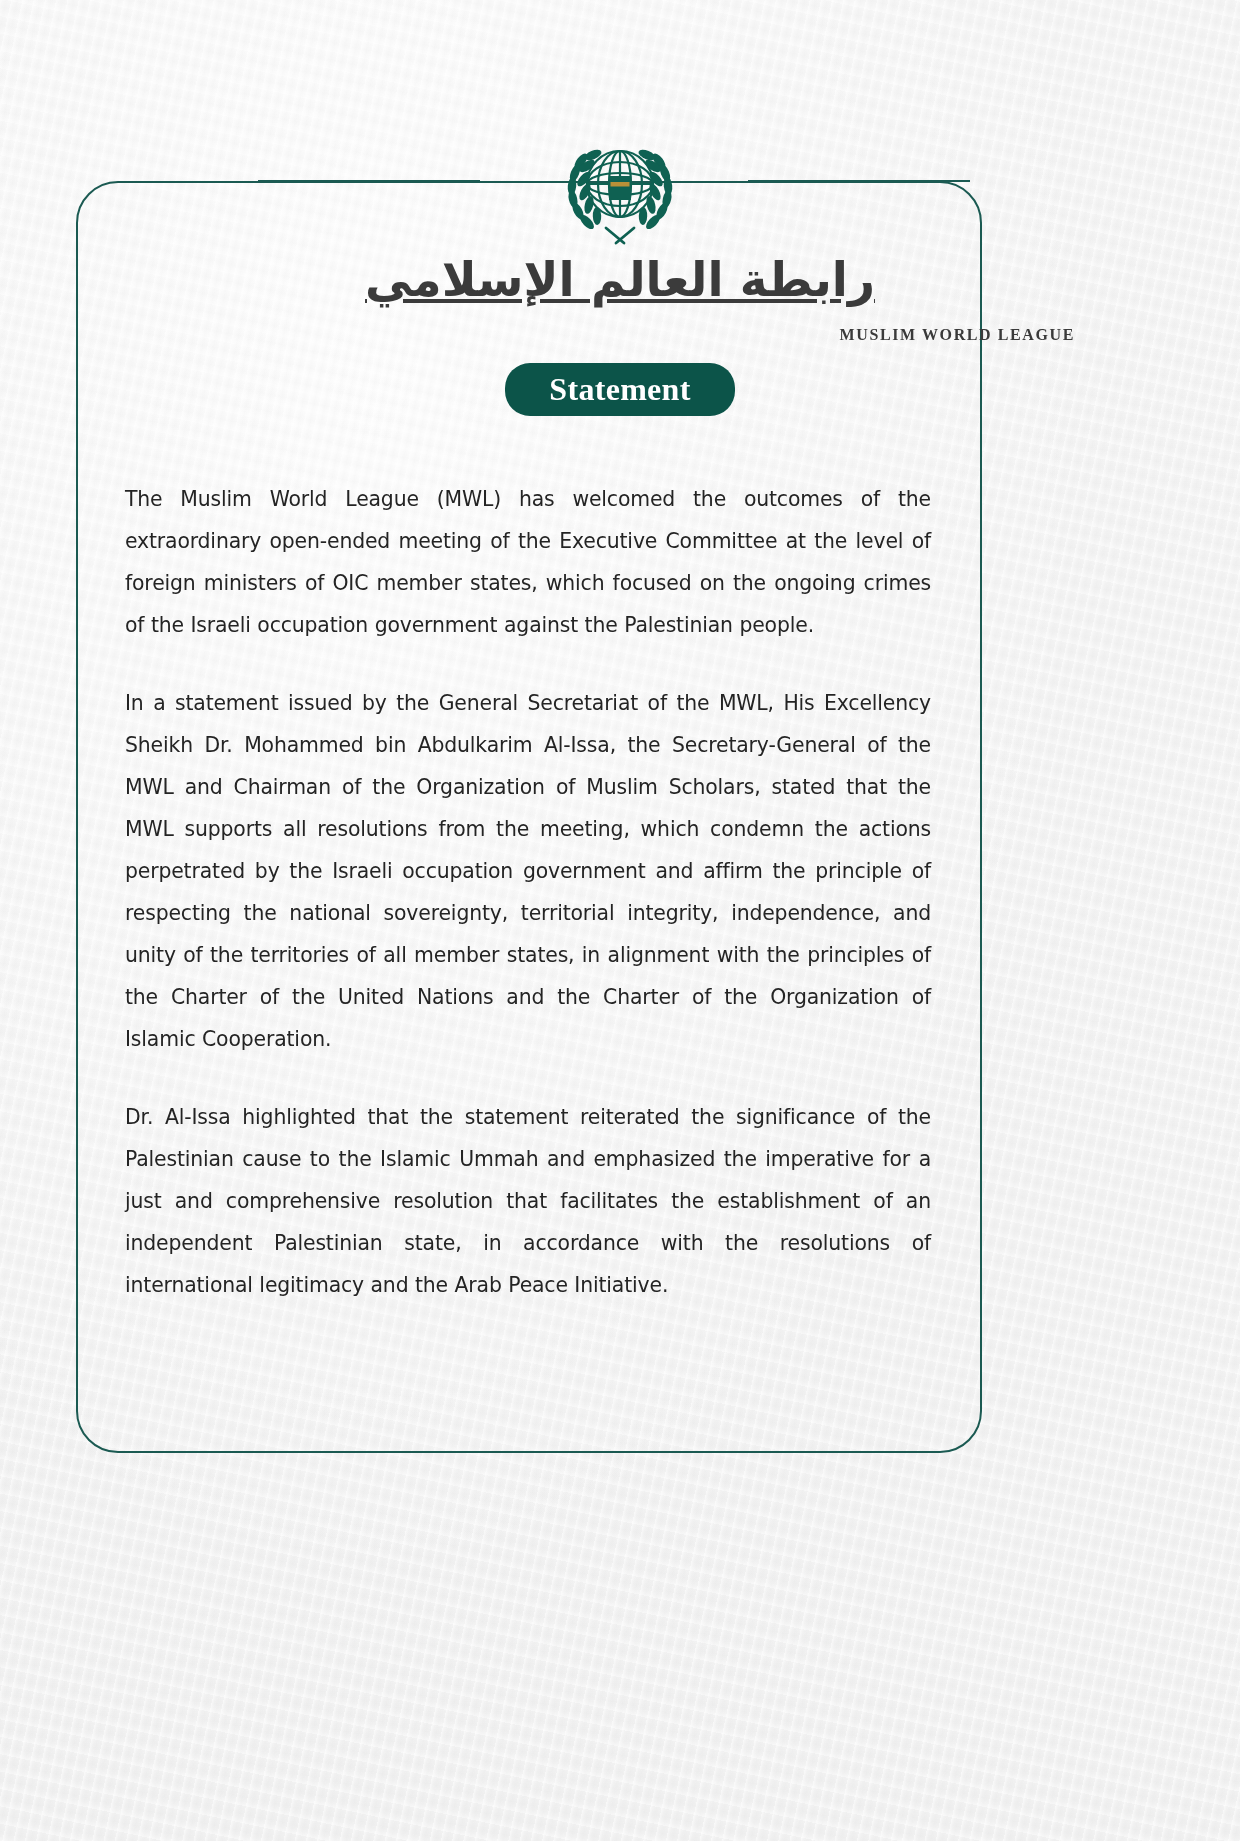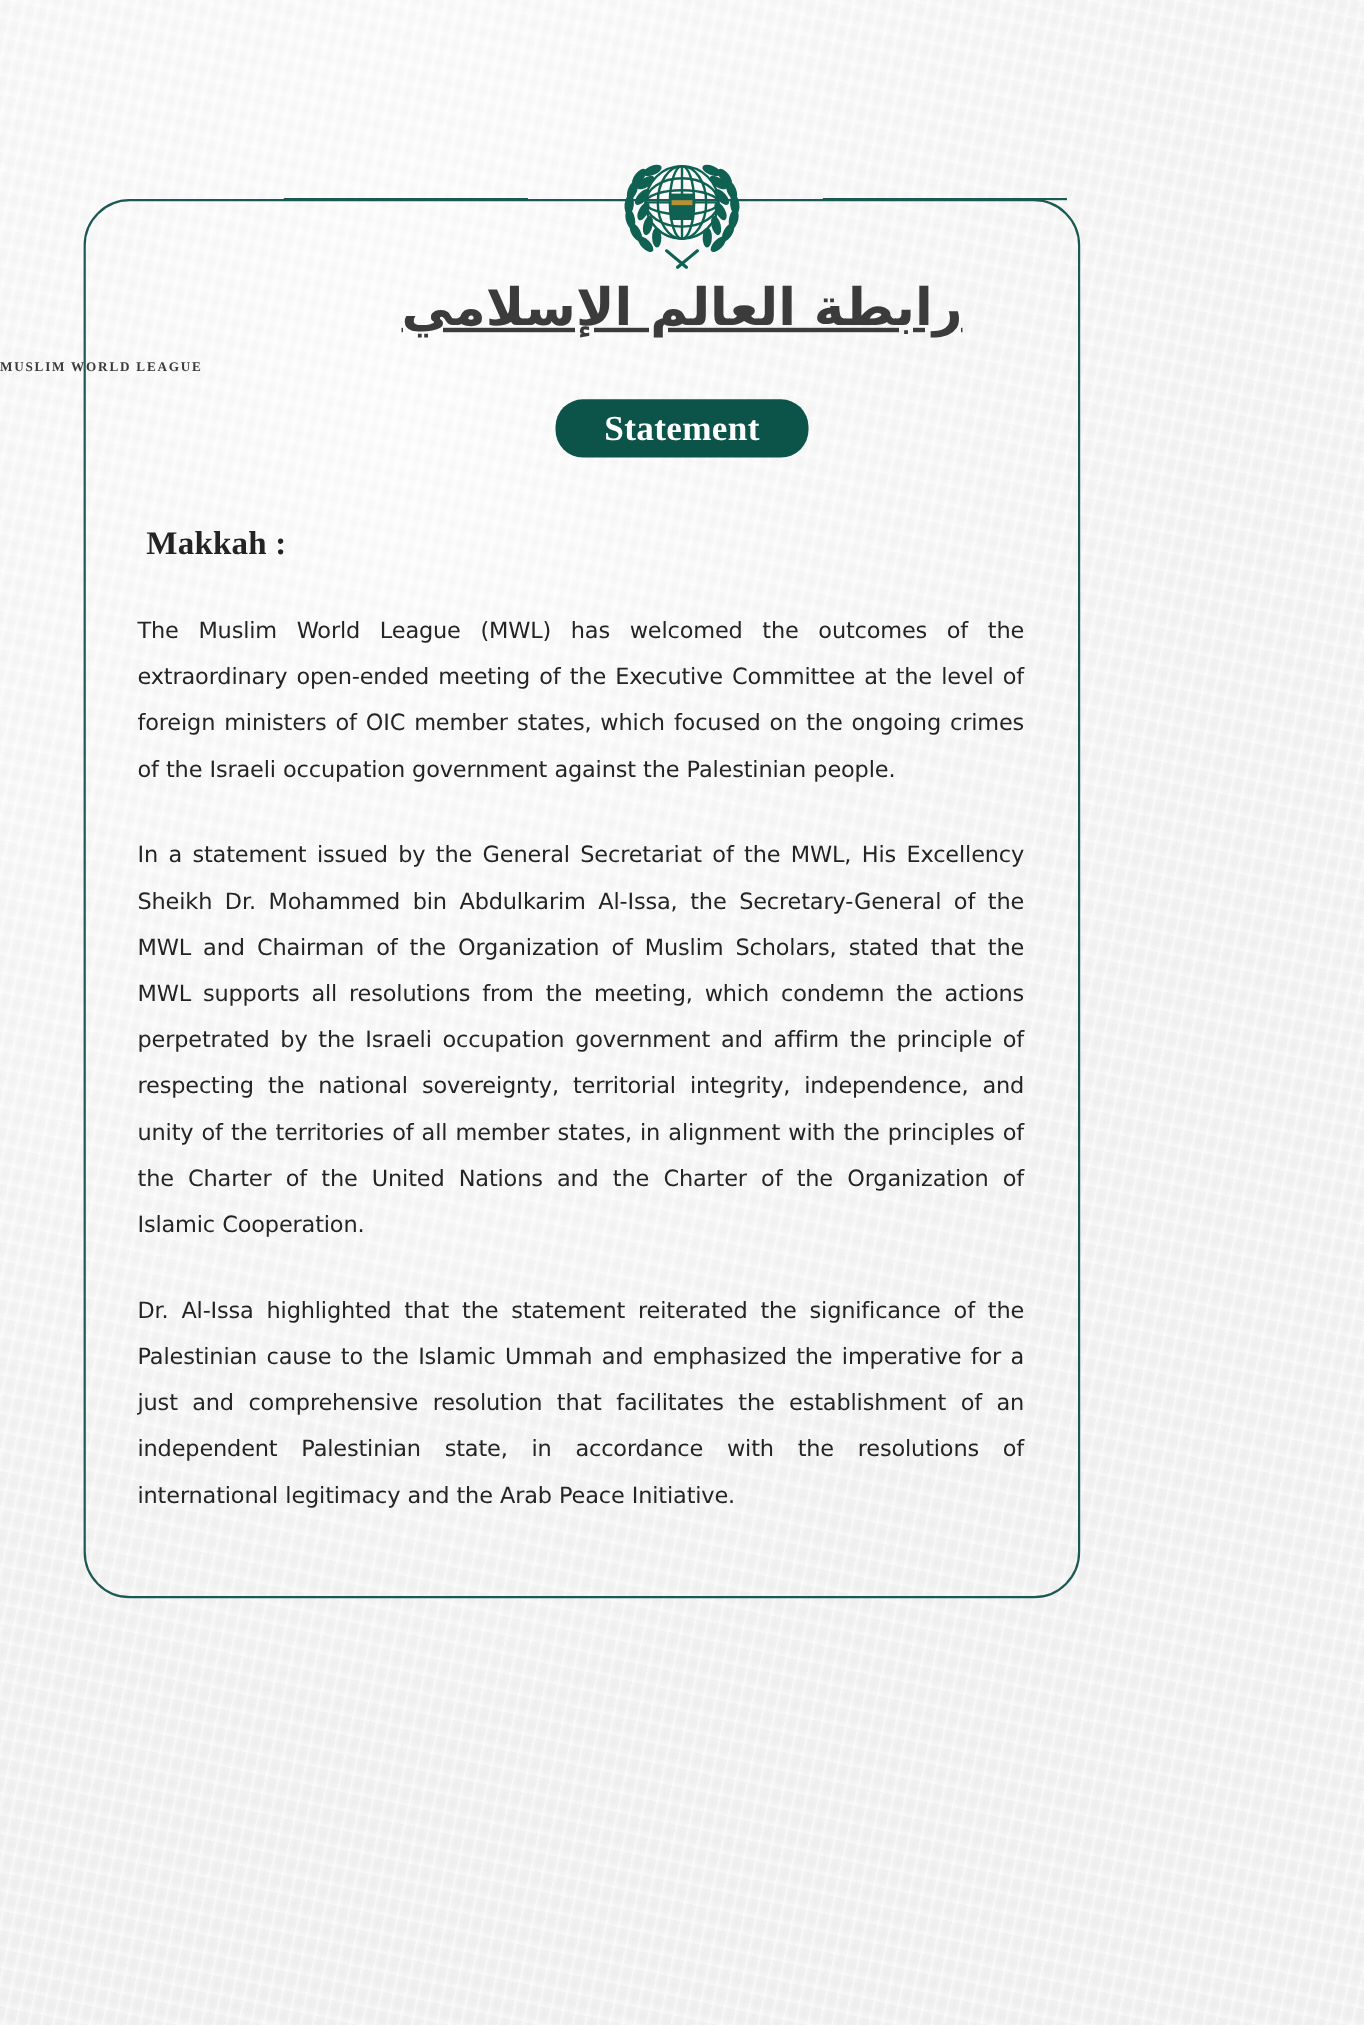--- a/index.html
+++ b/index.html
@@ -92,23 +92,23 @@
     letter-spacing: 0px;
     font-weight: 700;
     text-decoration: underline;
   }
 
   .latin-title {
     position: absolute;
     left: 0;
     top: 326px;
     width: 1075px;
-    text-align: left;
+    text-align: right;
     font-family: "Liberation Serif", "DejaVu Serif", serif;
-    font-size: 12px;
+    font-size: 16px;
     font-weight: 700;
     letter-spacing: 1.6px;
     color: #3a3a3a;
   }
 
   .statement-banner {
     position: absolute;
     left: 50%;
     top: 363px;
     transform: translateX(-50%);
@@ -240,21 +240,20 @@
 
   <div class="latin-title">MUSLIM WORLD LEAGUE</div>
 
   <div class="statement-banner">
     <span>Statement</span>
   </div>
 </div>
 
 <div class="body-area">
 
-  <div class="dateline">Makkah :</div>
 
   <p class="para">The Muslim World League (MWL) has welcomed the outcomes of the extraordinary open-ended meeting of the Executive Committee at the level of foreign ministers of OIC member states, which focused on the ongoing crimes of the Israeli occupation government against the Palestinian people.</p>
 
   <p class="para">In a statement issued by the General Secretariat of the MWL, His Excellency Sheikh Dr. Mohammed bin Abdulkarim Al-Issa, the Secretary-General of the MWL and Chairman of the Organization of Muslim Scholars, stated that the MWL supports all resolutions from the meeting, which condemn the actions perpetrated by the Israeli occupation government and affirm the principle of respecting the national sovereignty, territorial integrity, independence, and unity of the territories of all member states, in alignment with the principles of the Charter of the United Nations and the Charter of the Organization of Islamic Cooperation.</p>
 
   <p class="para">Dr. Al-Issa highlighted that the statement reiterated the significance of the Palestinian cause to the Islamic Ummah and emphasized the imperative for a just and comprehensive resolution that facilitates the establishment of an independent Palestinian state, in accordance with the resolutions of international legitimacy and the Arab Peace Initiative.</p>
 
 </div>
 
 </body></html>

